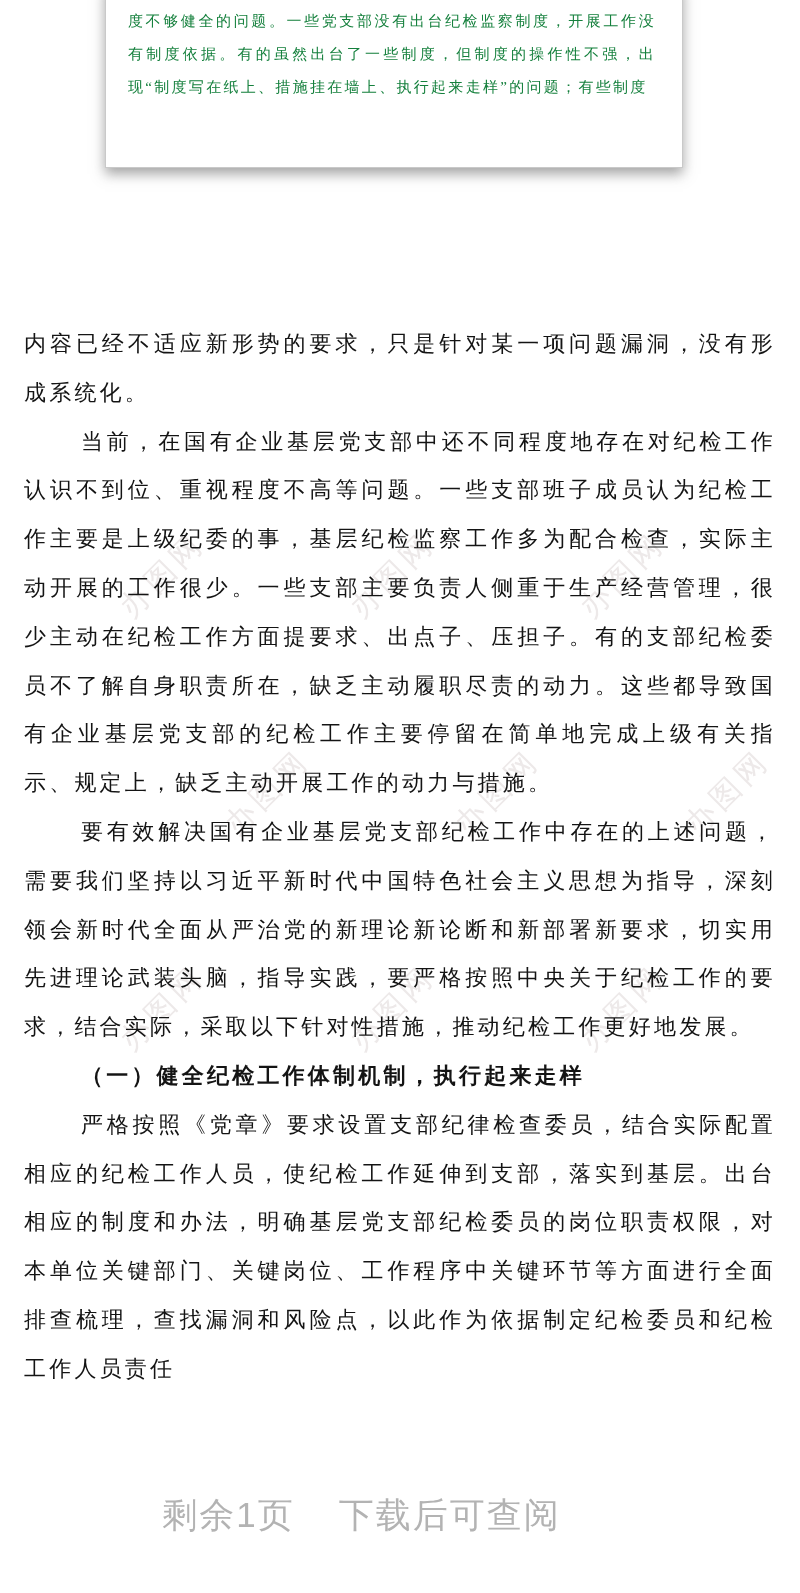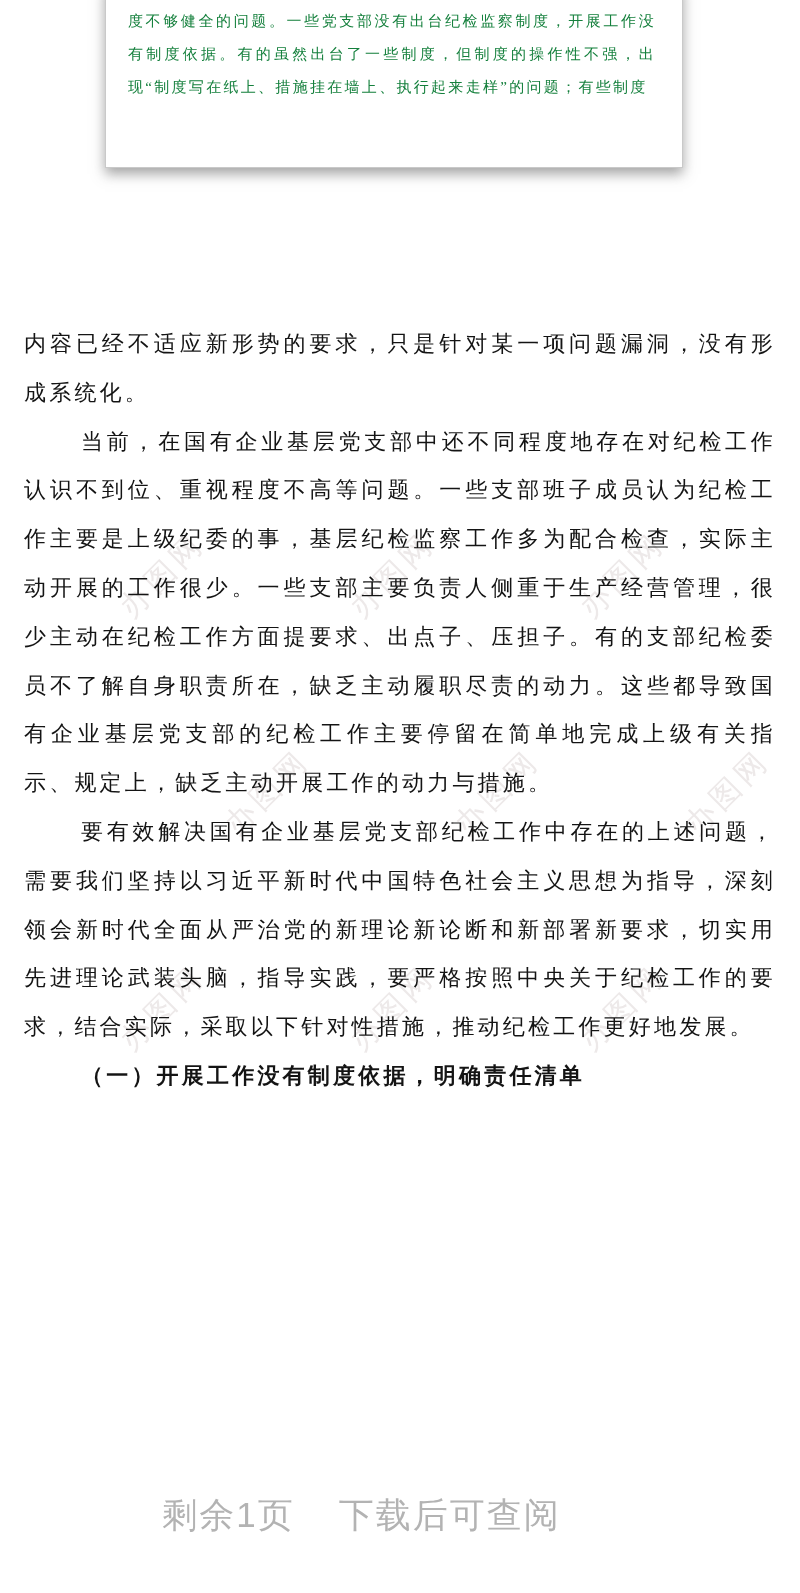--- a/index.html
+++ b/index.html
@@ -101,20 +101,21 @@
     </div>
 
   <div class="thumb-card">
     <p class="thumb-text">度不够健全的问题。一些党支部没有出台纪检监察制度，开展工作没有制度依据。有的虽然出台了一些制度，但制度的操作性不强，出现“制度写在纸上、措施挂在墙上、执行起来走样”的问题；有些制度</p>
   </div>
 
   <div class="doc-body" id="doc-body">
       <p class="para no-indent">内容已经不适应新形势的要求，只是针对某一项问题漏洞，没有形成系统化。</p>
       <p class="para">当前，在国有企业基层党支部中还不同程度地存在对纪检工作认识不到位、重视程度不高等问题。一些支部班子成员认为纪检工作主要是上级纪委的事，基层纪检监察工作多为配合检查，实际主动开展的工作很少。一些支部主要负责人侧重于生产经营管理，很少主动在纪检工作方面提要求、出点子、压担子。有的支部纪检委员不了解自身职责所在，缺乏主动履职尽责的动力。这些都导致国有企业基层党支部的纪检工作主要停留在简单地完成上级有关指示、规定上，缺乏主动开展工作的动力与措施。</p>
       <p class="para">要有效解决国有企业基层党支部纪检工作中存在的上述问题，需要我们坚持以习近平新时代中国特色社会主义思想为指导，深刻领会新时代全面从严治党的新理论新论断和新部署新要求，切实用先进理论武装头脑，指导实践，要严格按照中央关于纪检工作的要求，结合实际，采取以下针对性措施，推动纪检工作更好地发展。</p>
-      <p class="para heading">（一）开展工作没有制度依据，明确责任清单</p>
+      <p class="para heading">（一）健全纪检工作体制机制，执行起来走样</p>
+      <p class="para">严格按照《党章》要求设置支部纪律检查委员，结合实际配置相应的纪检工作人员，使纪检工作延伸到支部，落实到基层。出台相应的制度和办法，明确基层党支部纪检委员的岗位职责权限，对本单位关键部门、关键岗位、工作程序中关键环节等方面进行全面排查梳理，查找漏洞和风险点，以此作为依据制定纪检委员和纪检工作人员责任</p>
     </div>
 
   <div class="footer">
     <span>剩余1页</span><span class="footer-gap"></span><span>下载后可查阅</span>
   </div>
 
 </div>
 
 </body></html>

